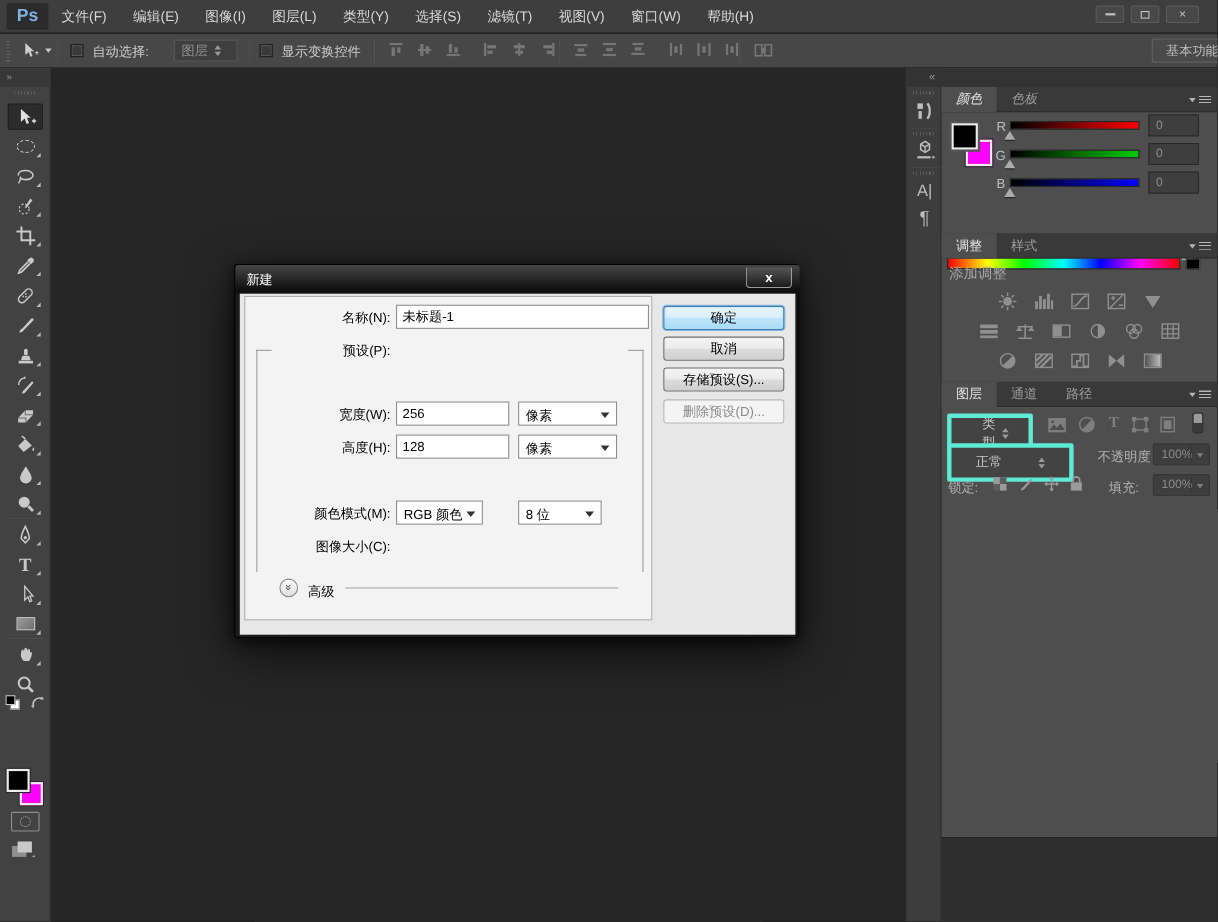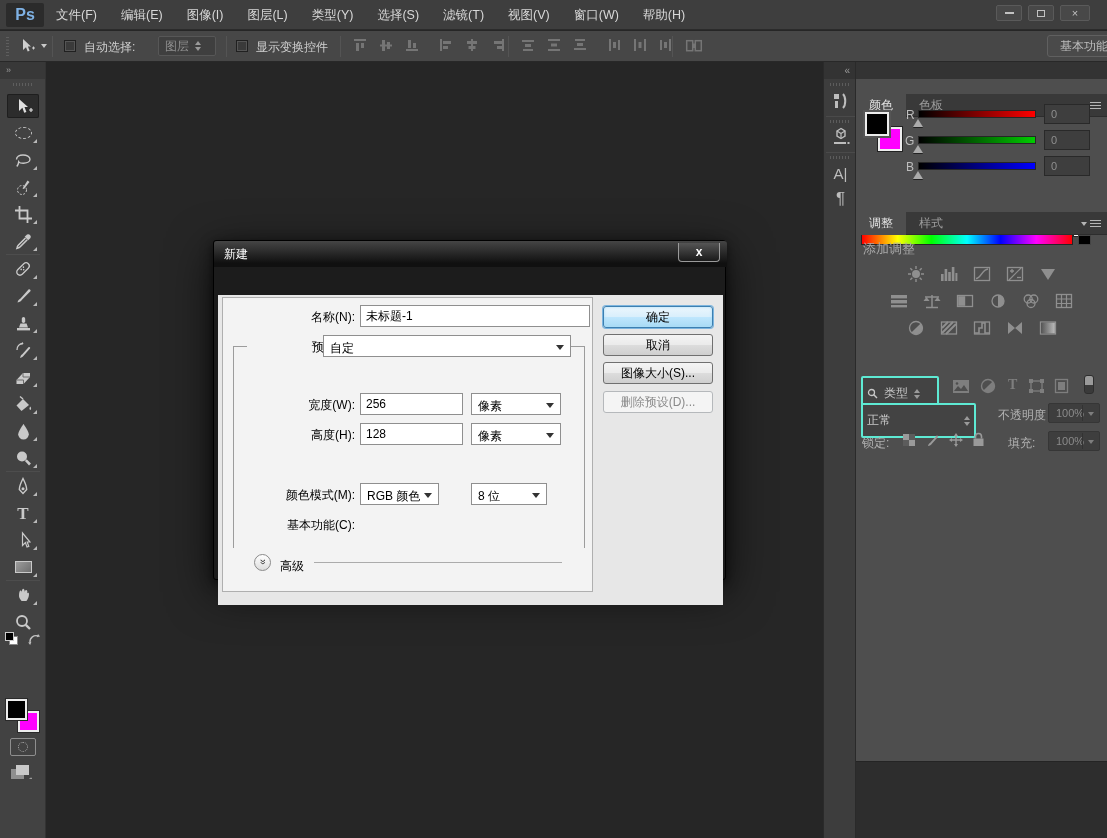--- a/index.html
+++ b/index.html
@@ -69,32 +69,32 @@
   .chan-label{position:absolute;color:#BDBDBD;font-size:12px;}
   .grad{position:absolute;width:118px;height:8px;border:1px solid #262626;}
   .thumb{position:absolute;width:0;height:0;border-left:5px solid transparent;border-right:5px solid transparent;border-bottom:8px solid #ABABAB;filter:drop-shadow(0 1px 0 #222);}
   .cval{position:absolute;width:46px;height:20px;background:#3E3E3E;border:1px solid #292929;color:#8F8F8F;font-size:11px;line-height:18px;padding-left:6px;}
   #spectrum{position:absolute;left:5px;top:126px;width:212px;height:17px;border:1px solid #262626;background:linear-gradient(to right,#f00,#ff0 17%,#0f0 33%,#0ff 50%,#00f 66%,#f0f 83%,#f00);}
   #spec-white{position:absolute;left:217px;top:126px;width:13px;height:9px;background:#fff;border:1px solid #262626;}
   #spec-black{position:absolute;left:222px;top:133px;width:13px;height:10px;background:#000;border:1px solid #444;}
   .adjrow{position:absolute;width:251px;display:flex;justify-content:center;gap:13px;}
   .adjrow svg{display:block;}
   .lr-label{color:#B2B2B2;font-size:12px;}
-  .lp-dd{position:absolute;height:35px;background:#434343;border:2px solid #5eead4;border-radius:2px;display:flex;align-items:center;color:#C8C8C8;font-size:12px;padding:0 4px;gap:6px;}
+  .lp-dd{position:absolute;height:35px;background:#434343;border:4px solid #5eead4;border-radius:2px;display:flex;align-items:center;color:#C8C8C8;font-size:12px;padding:0 22px;gap:6px;}
   .lp-val{position:absolute;width:52px;height:20px;background:#3E3E3E;border:1px solid #363636;border-radius:2px;color:#8A8A8A;font-size:11px;line-height:18px;padding-left:7px;}
   .lp-val .tri{position:absolute;right:5px;top:8px;width:0;height:0;border-left:3.5px solid transparent;border-right:3.5px solid transparent;border-top:4px solid #7E7E7E;}
   .lp-val .vd{position:absolute;right:16px;top:1px;width:1px;height:16px;background:#333;}
   #layers-empty{position:absolute;left:0;top:391px;width:251px;height:358px;background:#2D2D2D;border-top:1px solid #242424;border-bottom:1px solid #242424;}
 
   
   #dialog{position:absolute;left:213px;top:240px;width:513px;height:340px;background:#1C1C1C;border:1px solid #000;border-radius:3px;box-shadow:0 12px 45px rgba(0,0,0,.7), 0 3px 12px rgba(0,0,0,.6);padding:0 4px 4px 4px;}
   #dlg-titlebar{position:absolute;left:0;top:0;width:513px;height:26px;background:linear-gradient(to bottom,#454545,#101010 85%);border-radius:3px 3px 0 0;}
   #dlg-title{position:absolute;left:10px;top:0;line-height:26px;color:#FFF;font-size:12px;}
   #dlg-close{position:absolute;right:7px;top:2px;width:42px;height:19px;background:linear-gradient(to bottom,#555,#1A1A1A);border:1px solid #9A9A9A;border-radius:0 0 4px 4px;border-top:none;color:#FFF;font-weight:bold;font-size:12px;text-align:center;line-height:18px;}
-  #dlg-body{position:absolute;left:4px;top:26px;width:505px;height:310px;background:#E7E7E7;font-size:12px;margin-top:28px;}
+  #dlg-body{position:absolute;left:4px;top:26px;width:505px;height:310px;background:#E7E7E7;font-size:12px;}
   #dlg-inner{position:absolute;left:4px;top:2px;width:371px;height:295px;background:#F3F3F3;border:1px solid #AFAFAF;}
   .drow{position:absolute;left:0;height:22px;width:505px;}
   .dlabel{position:absolute;left:0;width:137px;text-align:right;top:4px;color:#000;}
   .dlabel.dis{color:#9C9C9C;}
   .dinput{position:absolute;top:0;height:22px;border:1px solid #8F8F8F;background:#FFF;font-size:12px;padding:0 5px;color:#000;}
   .dd{position:absolute;top:0;height:22px;background:#FFF;border:1px solid #8F8F8F;color:#000;}
   .dd .dd-text{position:absolute;left:6px;top:4px;}
   .dd .dd-arr{position:absolute;right:6px;top:9px;width:0;height:0;border-left:4px solid transparent;border-right:4px solid transparent;border-top:5px solid #333;}
   .dd.dis{background:#F0F0F0;border-color:#B9B9B9;}
   .dd.dis .dd-arr{border-top-color:#9F9F9F;}
@@ -465,21 +465,21 @@
     </div>
     <div class="dock-sep" style="top:90px;"></div>
     <div class="dock-grip" style="top:94px;"></div>
     <div class="dock-ic" style="top:100px;font-size:15px;">A|</div>
     <div class="dock-ic" style="top:126px;font-size:17px;">¶</div>
   </div>
 
   <div id="dock">
     <div id="dock-header"></div>
 
-    <div class="tabbar" style="top:32px;">
+    <div class="tabbar" style="top:17px;font-style:italic;">
       <span class="tab active">颜色</span><span class="tab">色板</span>
       <span class="pmenu">
           <i class="pm-tri"></i>
           <i class="pm-lines"></i>
         </span>
     </div>
     <div class="abs" style="left:0;top:40px;width:251px;height:110px;">
       <div class="abs" style="left:22px;top:25px;width:24px;height:24px;background:#FF00FF;border:2px solid #EDEDED;box-shadow:0 0 0 1px #222;"></div>
       <div class="abs" style="left:9px;top:10px;width:24px;height:24px;background:#000;border:2px solid #EDEDED;box-shadow:0 0 0 2px #555;"></div>
 
@@ -597,20 +597,27 @@
             <defs>
               <linearGradient id="g1" x1="0" x2="1">
                 <stop offset="0" stop-color="#555"></stop>
                 <stop offset="1" stop-color="#BBB"></stop>
               </linearGradient>
             </defs>
           </svg>
       </div>
     </div>
 
+    <div class="tabbar" style="top:285px;">
+      <span class="tab active">图层</span><span class="tab">通道</span><span class="tab">路径</span>
+      <span class="pmenu">
+          <i class="pm-tri"></i>
+          <i class="pm-lines"></i>
+        </span>
+    </div>
     <div class="abs" style="left:0;top:308px;width:251px;height:468px;">
 
       <div class="lp-dd" style="left:5px;top:6px;width:78px;">
         <svg width="11" height="11" viewBox="0 0 11 11">
             <circle cx="4.5" cy="4.5" r="3" fill="none" stroke="#C8C8C8" stroke-width="1.3"></circle>
             <path d="M6.8 6.8 L10 10" stroke="#C8C8C8" stroke-width="1.5"></path>
           </svg>
         <span>类型</span>
         <span class="spin">
             <i class="up"></i>
@@ -693,24 +700,20 @@
       <div class="bracket" style="left:15px;top:51px;width:14px;height:1px;"></div>
       <div class="bracket" style="left:366px;top:51px;width:1px;height:202px;"></div>
       <div class="bracket" style="left:353px;top:51px;width:14px;height:1px;"></div>
 
       <div class="drow" style="top:10px;">
         <span class="dlabel">名称(N):</span>
         <input class="dinput" style="left: 142px; width: 230px;" value="未标题-1">
       </div>
       <div class="drow" style="top:40px;">
         <span class="dlabel">预设(P):</span>
-        <div class="dd" style="left:105px;width:248px;">
-            <span class="dd-text">自定</span>
-            <i class="dd-arr"></i>
-          </div>
       </div>
       <div class="drow" style="top:98px;">
         <span class="dlabel">宽度(W):</span>
         <input class="dinput" style="left: 142px; width: 103px;" value="256">
         <div class="dd" style="left:253px;width:90px;">
             <span class="dd-text">像素</span>
             <i class="dd-arr"></i>
           </div>
       </div>
       <div class="drow" style="top:128px;">
@@ -726,30 +729,30 @@
         <div class="dd" style="left:142px;width:79px;">
             <span class="dd-text">RGB 颜色</span>
             <i class="dd-arr"></i>
           </div>
         <div class="dd" style="left:253px;width:76px;">
             <span class="dd-text">8 位</span>
             <i class="dd-arr"></i>
           </div>
       </div>
       <div class="drow" style="top:218px;">
-        <span class="dlabel">基本功能(C):</span>
+        <span class="dlabel">图像大小(C):</span>
       </div>
 
       <div class="drow" style="top:262px;">
         <div id="adv-btn"><span>«</span></div>
         <span class="abs" style="left:62px;top:1px;color:#000;">高级</span>
         <div id="adv-line"></div>
       </div>
 
       <div class="dbtn default" style="top:11px;">确定</div>
       <div class="dbtn" style="top:39px;">取消</div>
-      <div class="dbtn" style="top:67px;">图像大小(S)...</div>
+      <div class="dbtn" style="top:67px;">存储预设(S)...</div>
       <div class="dbtn dis" style="top:96px;">删除预设(D)...</div>
 
     </div>
   </div>
 
 </div>
 
 </body></html>

